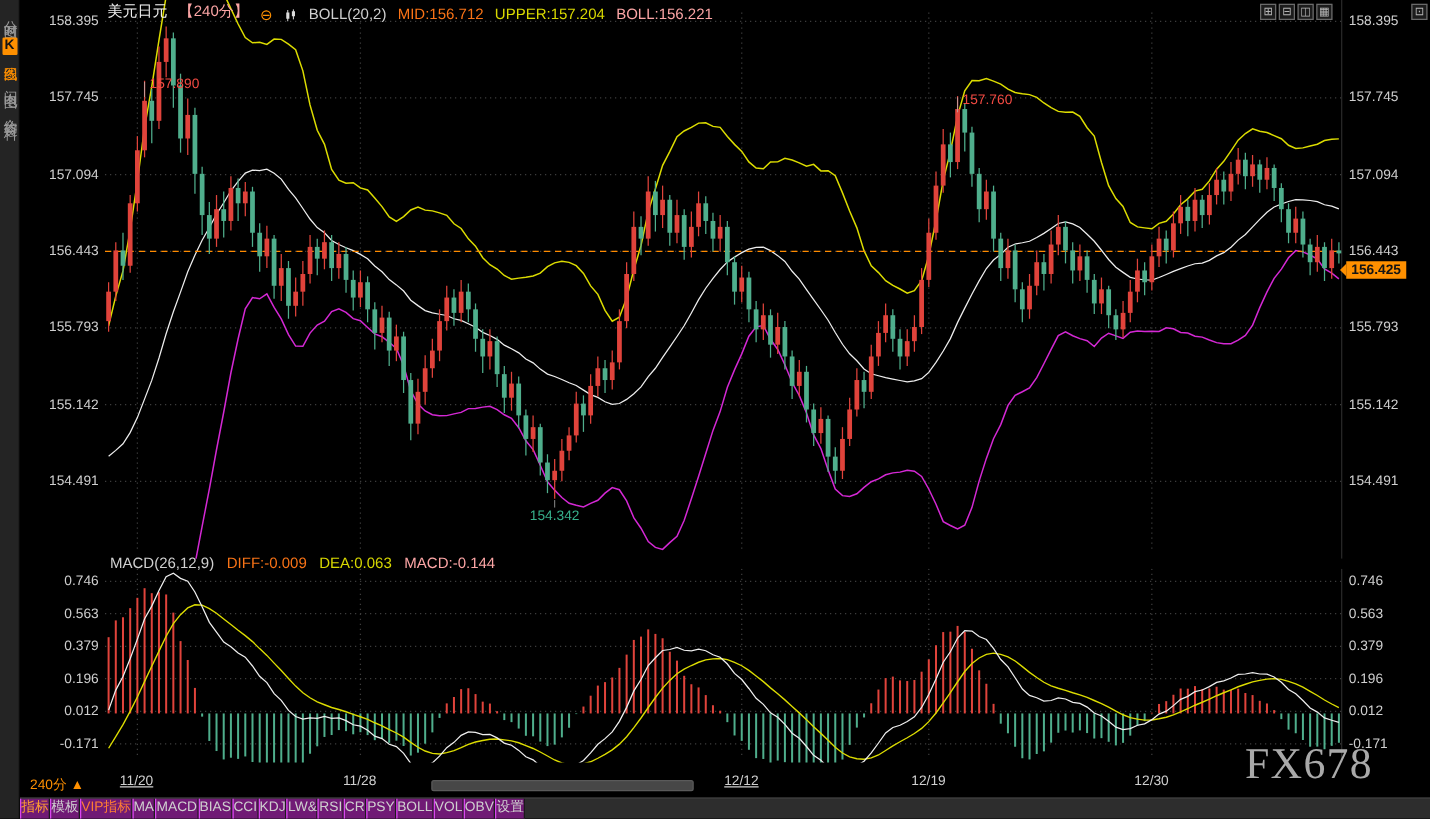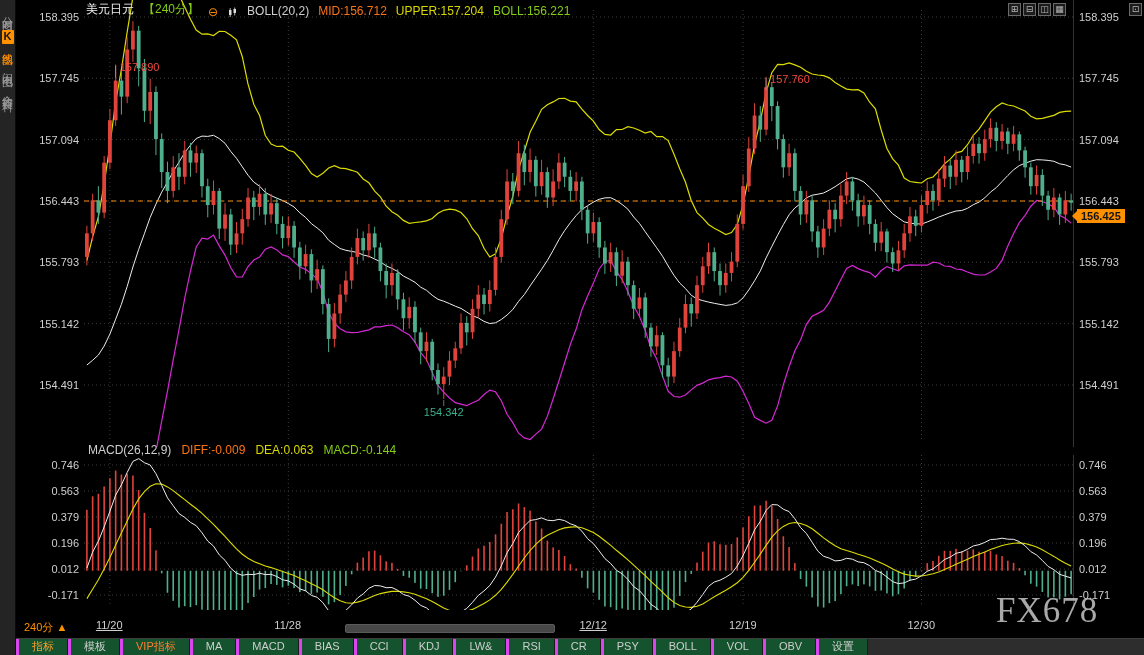--- a/index.html
+++ b/index.html
@@ -3,21 +3,21 @@
 <meta charset="utf-8">
 <style>
   *{margin:0;padding:0;box-sizing:border-box}
   html,body{width:1144px;height:655px;overflow:hidden}
   body{background:#000;font-family:"Liberation Sans","DejaVu Sans",sans-serif;position:relative;color:#ccc}
   .sidebar{position:absolute;left:0;top:0;width:16px;height:655px;background:#242424;border-right:1px solid #0a0a0a;display:flex;flex-direction:column;align-items:center;padding-top:8px;gap:16px;z-index:6}
   .side-item{writing-mode:vertical-rl;text-orientation:upright;font-size:11px;line-height:14px;color:#9a9a9a;letter-spacing:2px;cursor:pointer}
   .side-item.active{color:#ff9000}
   .kbadge{background:#ff9000;color:#141414;font-weight:bold;border-radius:1px}
   .hdr{position:absolute;left:86px;top:3px;height:15px;display:flex;align-items:flex-end;gap:9px;font-size:12px;white-space:nowrap;z-index:5}
-  .wht{color:#f97316}.gry{color:#cfcfcf}.yel{color:#d8d800}.mag{color:#84cc16}
+  .wht{color:#f97316}.gry{color:#cfcfcf}.yel{color:#d8d800}.mag{color:#fca5a5}
   .sym{color:#f0f0f0}
   .minus-ic{color:#ff9000;font-size:12px;line-height:12px}
   .win-icons{position:absolute;left:1008px;top:3px;width:134px;display:flex;gap:2px;align-items:center;z-index:5}
   .win-ic{width:13px;height:13px;border:1px solid #6a6a6a;background:#1c1c1c;color:#b5b5b5;font-size:9px;line-height:11px;text-align:center;cursor:pointer}
   .win-ic.far{margin-left:auto}
   .ax{position:absolute;top:0;width:66px;height:612px;z-index:4}
   .ax .tick{position:absolute;font-size:11px;color:#cfcfcf;white-space:nowrap}
   #price-axis-left,#macd-axis-left{left:16px}
   #price-axis-left .tick,#macd-axis-left .tick{right:3px}
   #price-axis-right,#macd-axis-right{left:1077px}
@@ -26,21 +26,21 @@
   #macd-svg{position:absolute;left:84px;top:455px;z-index:2}
   .macd-hdr{position:absolute;left:88px;top:443px;display:flex;gap:10px;font-size:12px;white-space:nowrap;z-index:5}
   .price-badge{position:absolute;left:1077px;top:209px;background:#ff9000;color:#141414;font-size:11px;font-weight:bold;padding:0 4px;line-height:14px;z-index:5}
   .price-badge::before{content:'';position:absolute;left:-5px;top:2px;border-top:5px solid transparent;border-bottom:5px solid transparent;border-right:5px solid #ff9000}
   #xaxis{position:absolute;left:84px;top:619px;width:990px;height:14px;z-index:4}
   #xaxis .xtick{position:absolute;font-size:11px;color:#cfcfcf}
   .period-foot{position:absolute;left:24px;top:620px;font-size:11px;color:#ff9000;z-index:5;cursor:pointer}
   .scrollthumb{position:absolute;left:345px;top:624px;width:210px;height:9px;background:#474747;border:1px solid #5a5a5a;border-radius:2px;z-index:4;cursor:pointer}
   .watermark{position:absolute;left:996px;top:591px;font-family:"Liberation Serif","DejaVu Serif",serif;font-size:35px;color:#a9a9a9;letter-spacing:1px;z-index:3}
   .toolbar{position:absolute;left:16px;top:638px;right:0;height:17px;background:#2d2d2d;border-top:1px solid #3e3e3e;display:flex;align-items:stretch;z-index:6}
-  .tb-item{font-size:11px;line-height:15px;padding:0 13px;color:#cfcfcf;background:#14532d;border-right:1px solid #1b1b1b;border-left:3px solid #d946ef;cursor:pointer;white-space:nowrap}
+  .tb-item{font-size:11px;line-height:15px;padding:0 0;color:#cfcfcf;background:#701a75;border-right:1px solid #1b1b1b;border-left:1px solid #d946ef;cursor:pointer;white-space:nowrap}
   .tb-item.active{color:#ffa030}
   .tb-item.vip{color:#ff7e33}
 </style>
 </head>
 <body>
 
 <div class="sidebar">
   <div class="side-item">分时图</div>
   <div class="side-item active">
     <span class="kbadge">K</span><span>线图</span>

